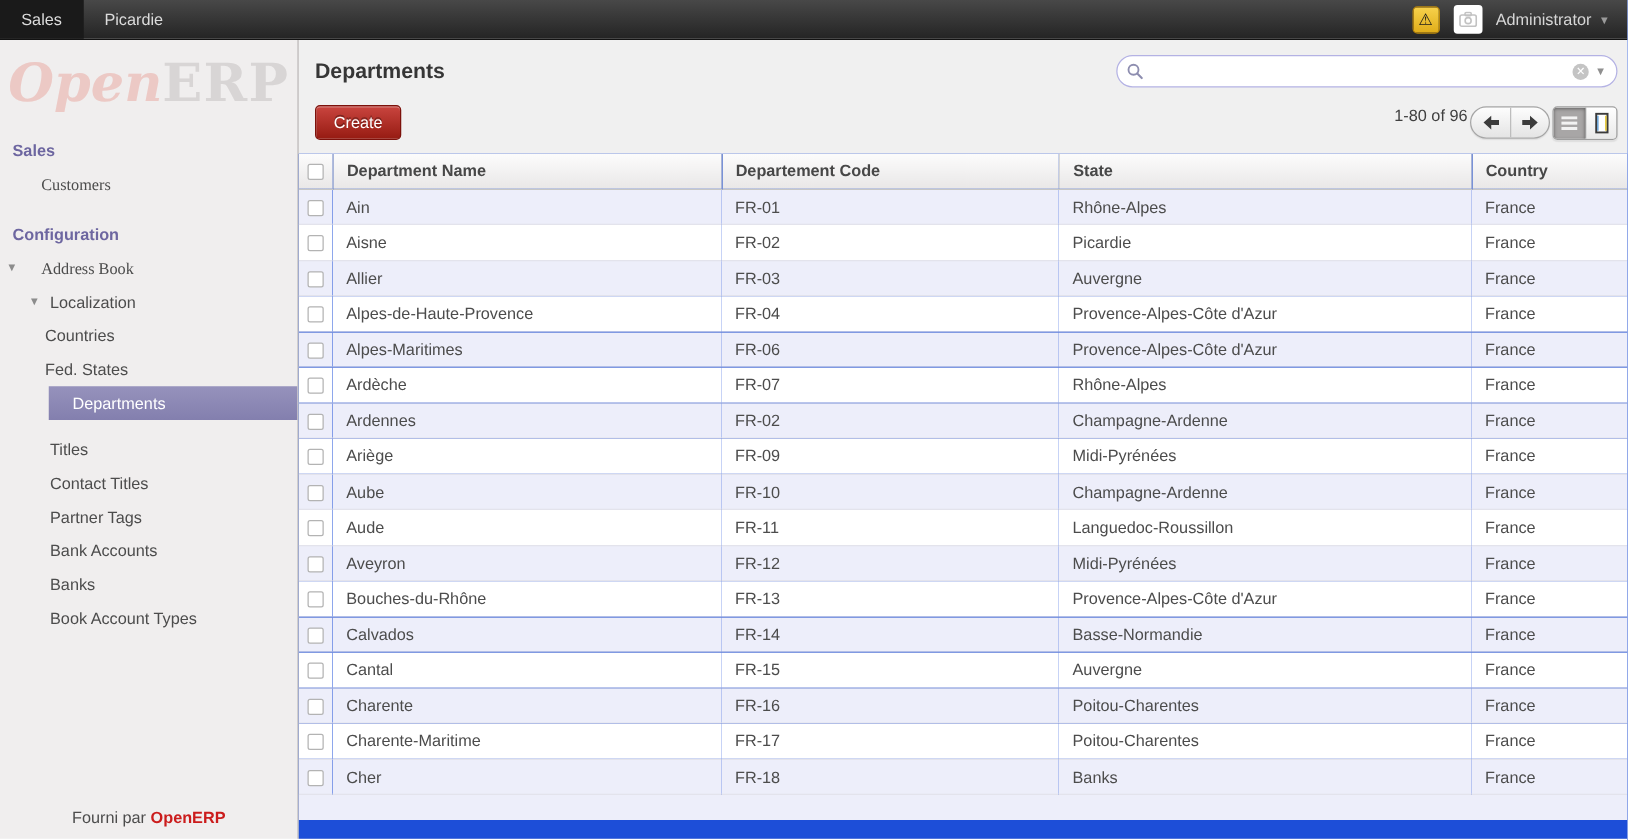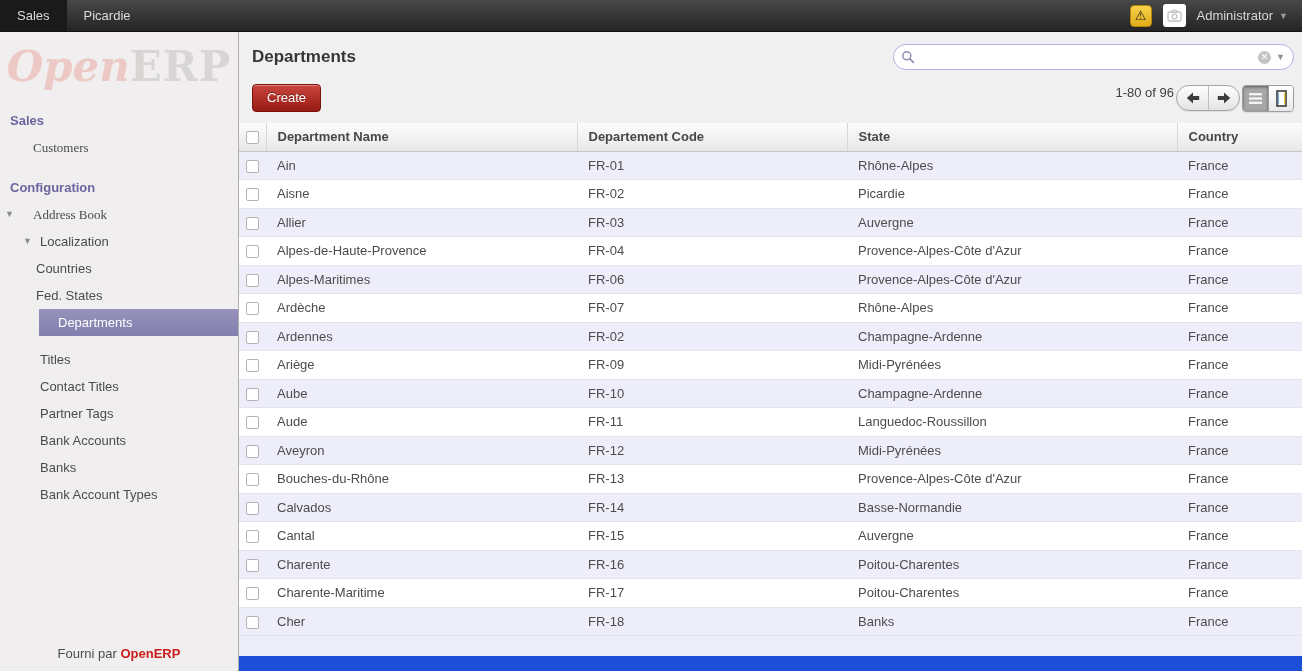--- a/index.html
+++ b/index.html
@@ -191,21 +191,21 @@
           <span>Bank Accounts</span>
         </div>
 
         <div class="side-row t-item d-2">
           
           <span>Banks</span>
         </div>
 
         <div class="side-row t-item d-2">
           
-          <span>Bank Account Types</span>
+          <span>Book Account Types</span>
         </div>
       </div>
     <div class="side-footer">
       <span>Fourni par </span><a class="brand">OpenERP</a>
     </div>
   </div>
 
   <div class="main">
     <div class="main-header">
       <div class="header-row1">

